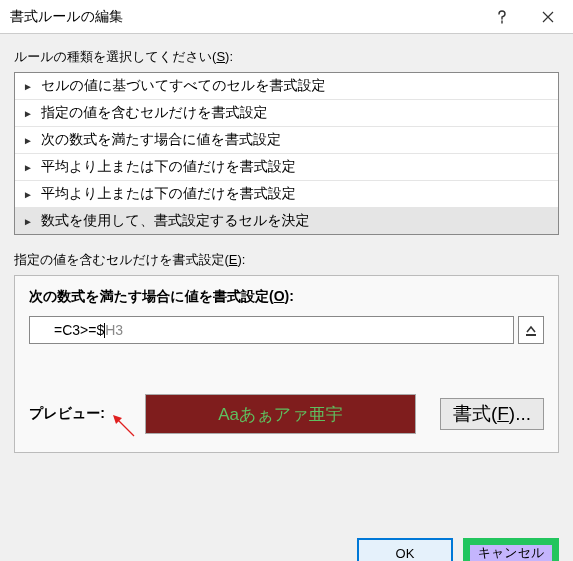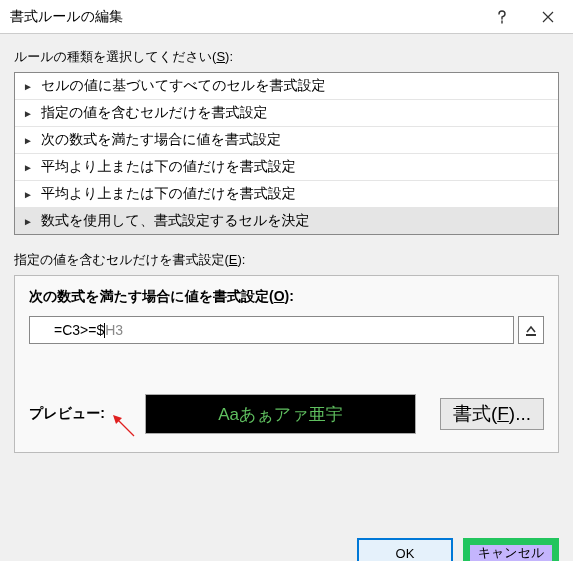--- a/index.html
+++ b/index.html
@@ -121,21 +121,21 @@
 }
 .preview-label {
   font-weight: bold;
   font-size: 14px;
   width: 92px;
 }
 .preview-box {
   flex: 1;
   height: 40px;
   border: 1px solid #aaa;
-  background: #000000;
+  background: #7f1d1d;
   display: flex;
   align-items: center;
   justify-content: center;
   color: #5fbf5f;
   font-size: 17px;
 }
 .format-btn {
   height: 32px;
   padding: 0 12px;
   border: 1px solid #999;

